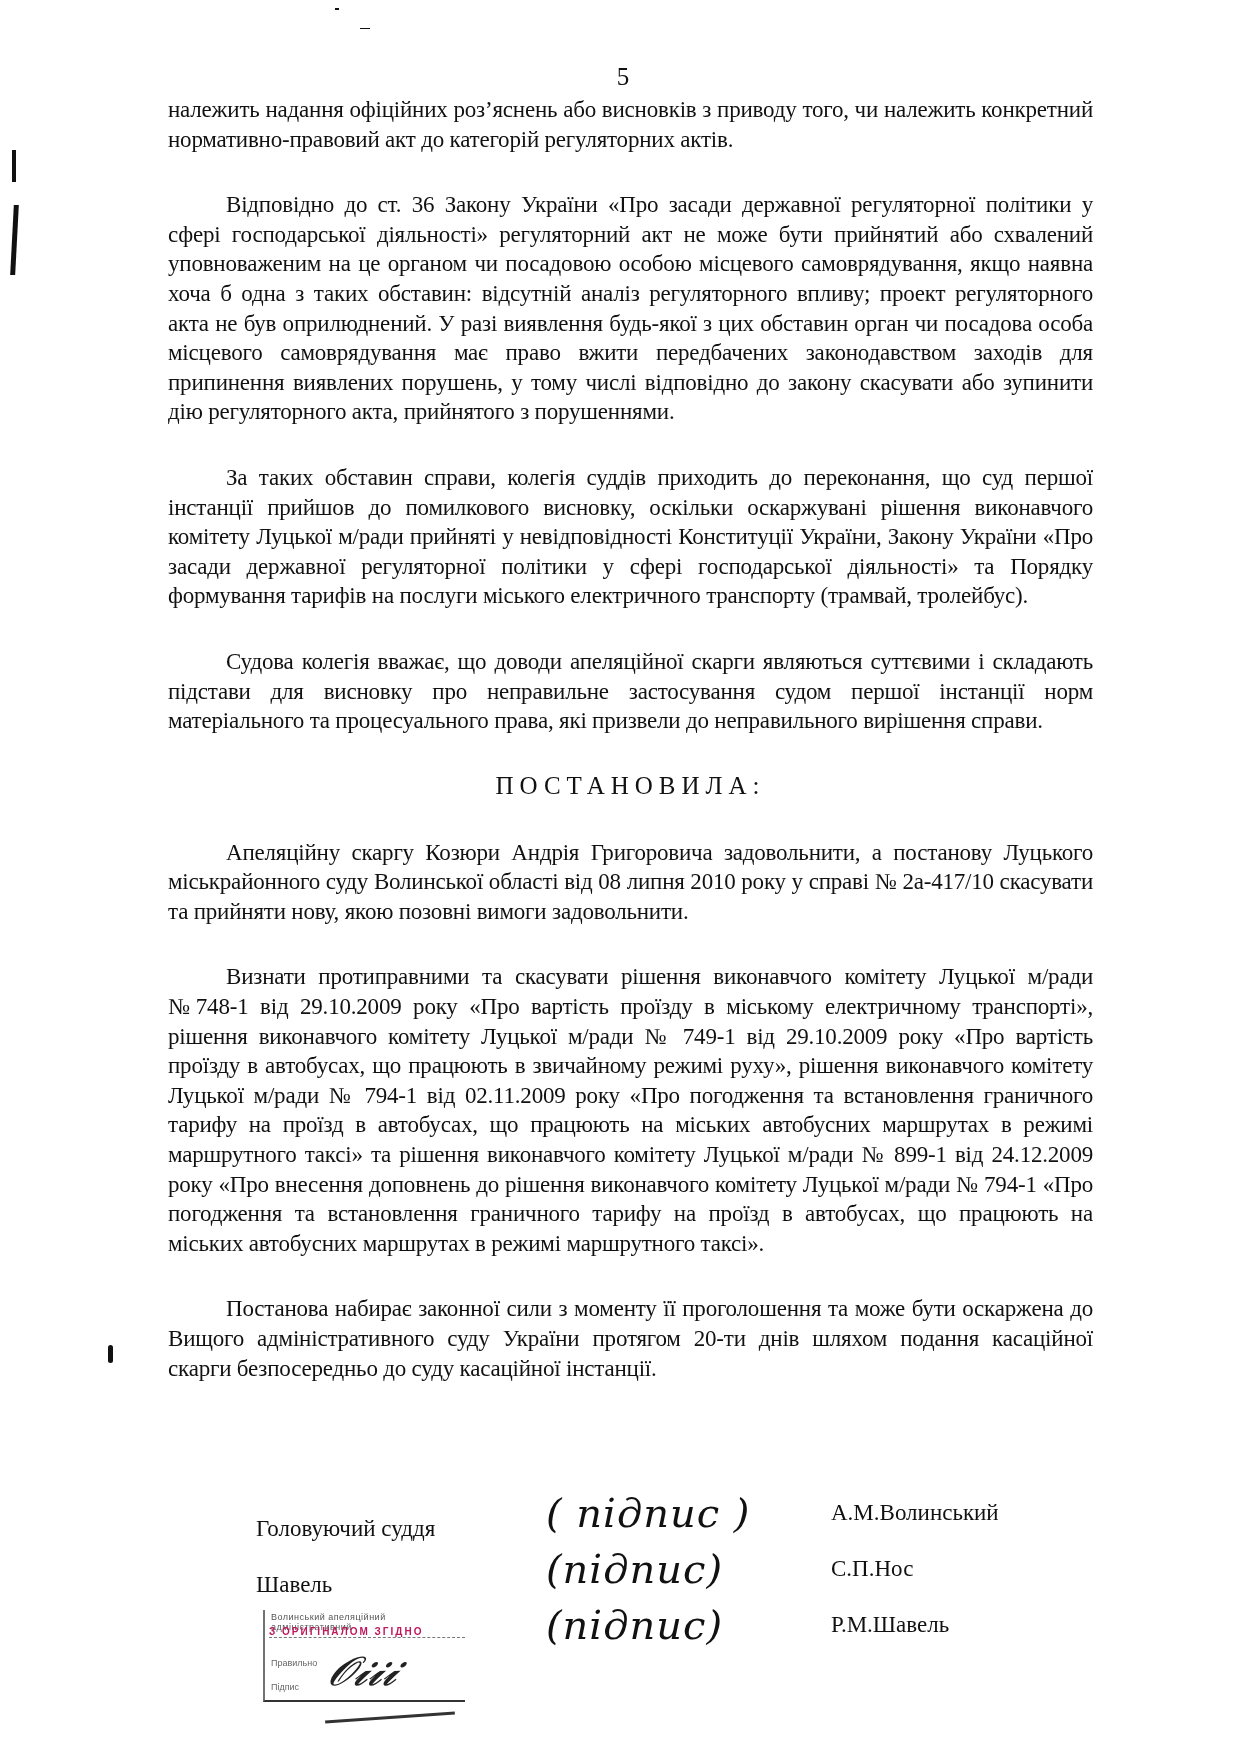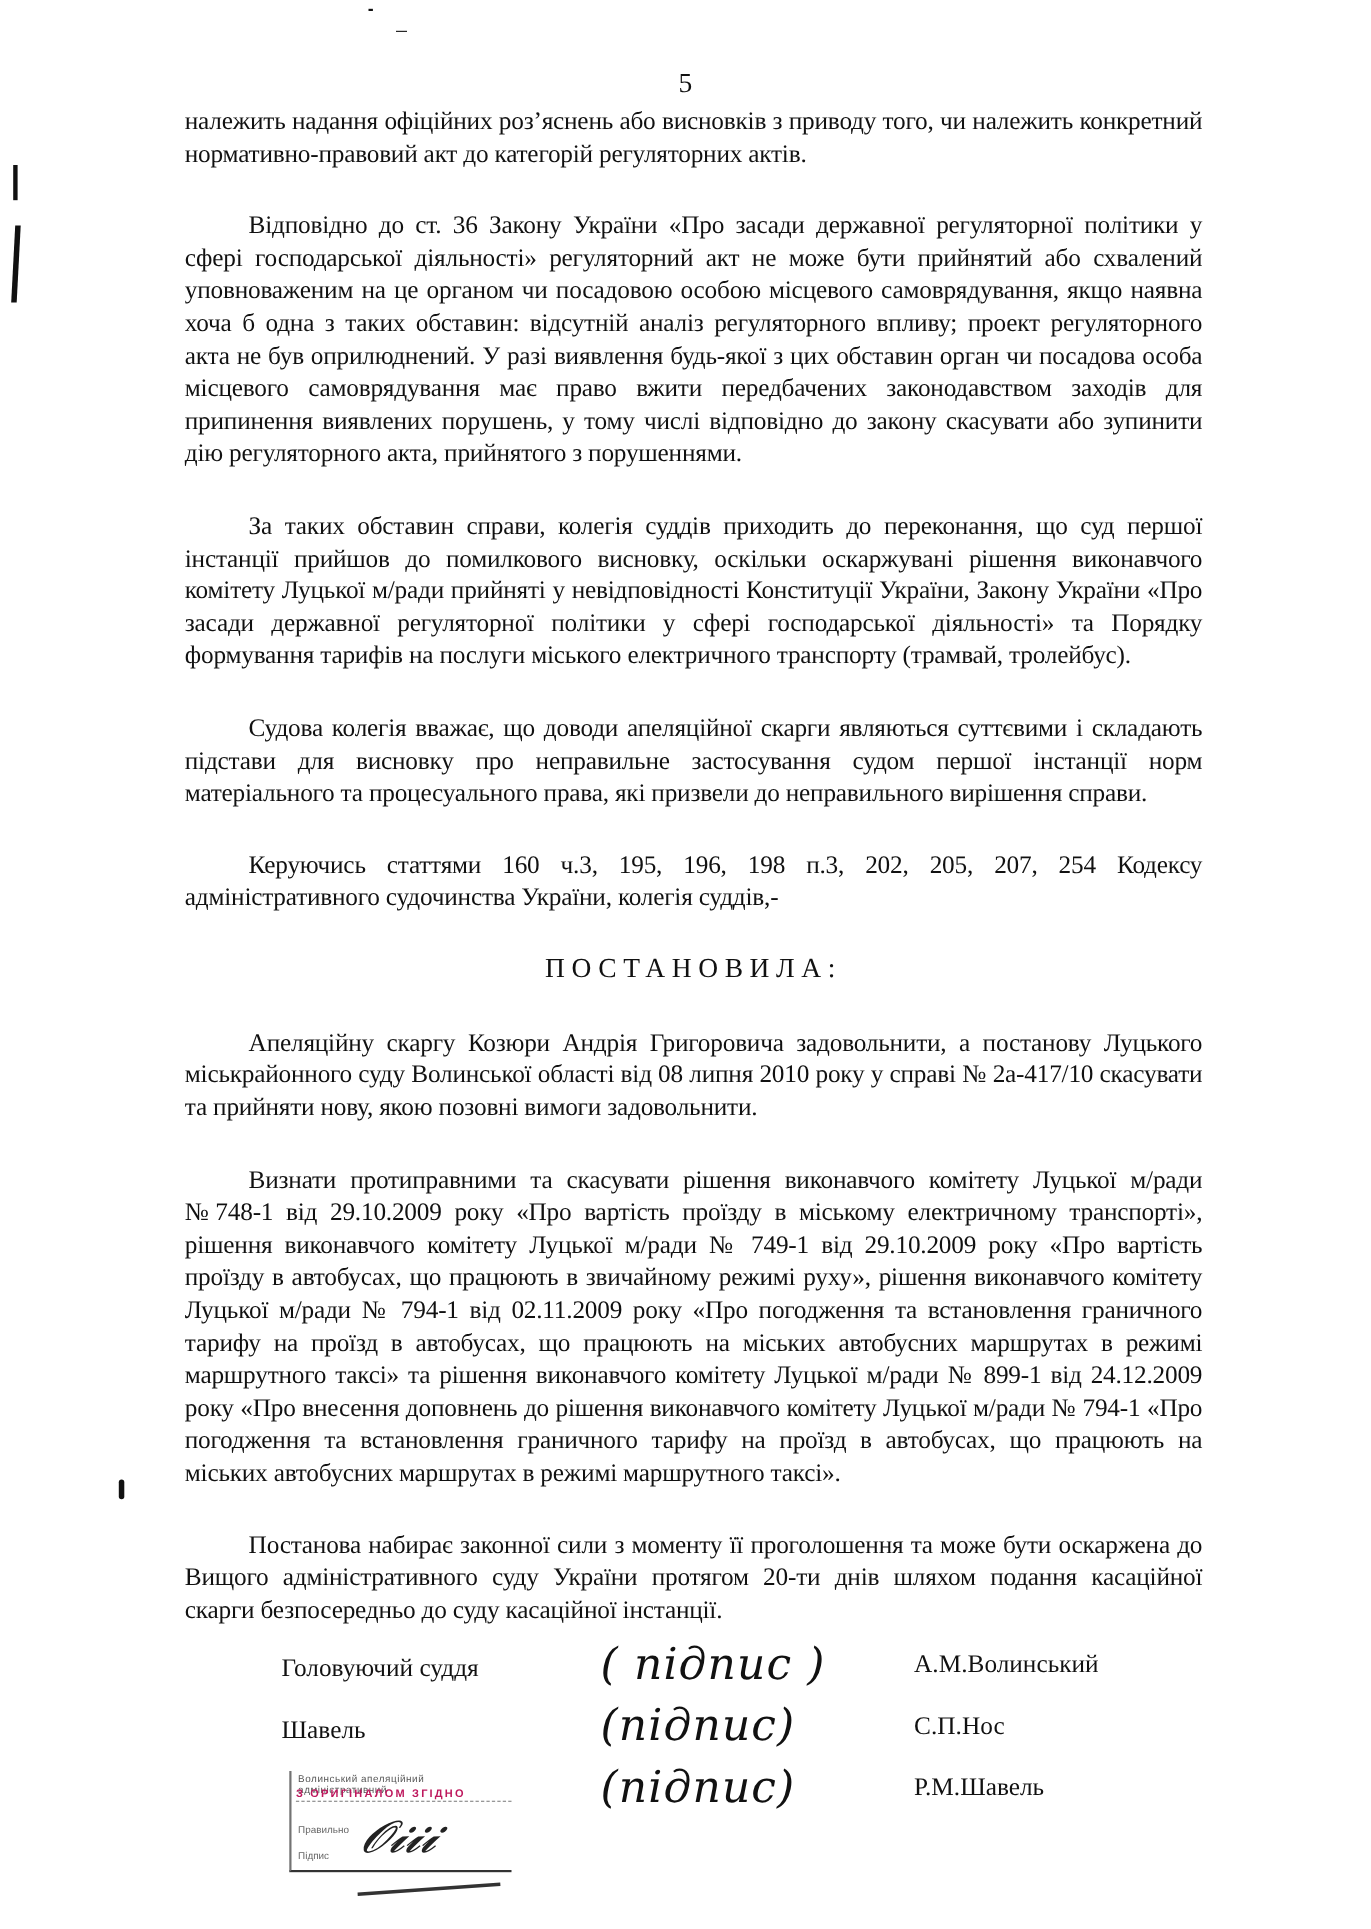--- a/index.html
+++ b/index.html
@@ -24,21 +24,21 @@
   .gap-1 { margin-top: 36px; }
   .heading {
     text-align: center; font-weight: normal; font-size: 25px;
     letter-spacing: 6px; margin: 36px 0 38px 0;
   }
   .full-date { margin-top: 34px; }
   .signatures {
     position: absolute; left: 256px; top: 1500px; width: 820px;
   }
   .sig-row { position: relative; height: 56px; font-size: 23px; }
-  .sig-role { position: absolute; left: 0; top: 4px; }
+  .sig-role { position: absolute; left: 0; top: 16px; }
   .sig-hand {
     position: absolute; left: 290px; top: -10px;
     font-family: "DejaVu Serif", serif; font-style: italic; font-size: 40px;
     letter-spacing: 1px;
   }
   .sig-name { position: absolute; left: 575px; top: 0; }
   .stamp {
     position: absolute; left: 263px; top: 1610px; width: 200px; height: 90px;
     border-left: 2px solid #737373; border-bottom: 2px solid #333;
     font-family: Liberation Sans, sans-serif;
@@ -72,21 +72,20 @@
   <div class="mark" style="left:335px;top:8px;width:4px;height:2px;"></div>
   <div class="mark" style="left:360px;top:28px;width:10px;height:1px;"></div>
 
   <div class="page-number">5</div>
 
   <div class="body-text">
     <p class="para">належить надання офіційних роз’яснень або висновків з приводу того, чи належить конкретний нормативно-правовий акт до категорій регуляторних актів.</p>
     <p class="para indent gap-1">Відповідно до ст. 36 Закону України «Про засади державної регуляторної політики у сфері господарської діяльності» регуляторний акт не може бути прийнятий або схвалений уповноваженим на це органом чи посадовою особою місцевого самоврядування, якщо наявна хоча б одна з таких обставин: відсутній аналіз регуляторного впливу; проект регуляторного акта не був оприлюднений. У разі виявлення будь-якої з цих обставин орган чи посадова особа місцевого самоврядування має право вжити передбачених законодавством заходів для припинення виявлених порушень, у тому числі відповідно до закону скасувати або зупинити дію регуляторного акта, прийнятого з порушеннями.</p>
     <p class="para indent gap-1">За таких обставин справи, колегія суддів приходить до переконання, що суд першої інстанції прийшов до помилкового висновку, оскільки оскаржувані рішення виконавчого комітету Луцької м/ради прийняті у невідповідності Конституції України, Закону України «Про засади державної регуляторної політики у сфері господарської діяльності» та Порядку формування тарифів на послуги міського електричного транспорту (трамвай, тролейбус).</p>
     <p class="para indent gap-1">Судова колегія вважає, що доводи апеляційної скарги являються суттєвими і складають підстави для висновку про неправильне застосування судом першої інстанції норм матеріального та процесуального права, які призвели до неправильного вирішення справи.</p>
-    <p class="para indent gap-1">Керуючись статтями 160 ч.3, 195, 196, 198 п.3, 202, 205, 207, 254 Кодексу адміністративного судочинства України, колегія суддів,-</p>
 
     <div class="heading">ПОСТАНОВИЛА:</div>
 
     <p class="para indent">Апеляційну скаргу Козюри Андрія Григоровича задовольнити, а постанову Луцького міськрайонного суду Волинської області від 08 липня 2010 року у справі № 2а-417/10 скасувати та прийняти нову, якою позовні вимоги задовольнити.</p>
     <p class="para indent gap-1">Визнати протиправними та скасувати рішення виконавчого комітету Луцької м/ради №748-1 від 29.10.2009 року «Про вартість проїзду в міському електричному транспорті», рішення виконавчого комітету Луцької м/ради № 749-1 від 29.10.2009 року «Про вартість проїзду в автобусах, що працюють в звичайному режимі руху», рішення виконавчого комітету Луцької м/ради № 794-1 від 02.11.2009 року «Про погодження та встановлення граничного тарифу на проїзд в автобусах, що працюють на міських автобусних маршрутах в режимі маршрутного таксі» та рішення виконавчого комітету Луцької м/ради № 899-1 від 24.12.2009 року «Про внесення доповнень до рішення виконавчого комітету Луцької м/ради № 794-1 «Про погодження та встановлення граничного тарифу на проїзд в автобусах, що працюють на міських автобусних маршрутах в режимі маршрутного таксі».</p>
     <p class="para indent gap-1">Постанова набирає законної сили з моменту її проголошення та може бути оскаржена до Вищого адміністративного суду України протягом 20-ти днів шляхом подання касаційної скарги безпосередньо до суду касаційної інстанції.</p>
 
   </div>
 
   <div class="signatures">

